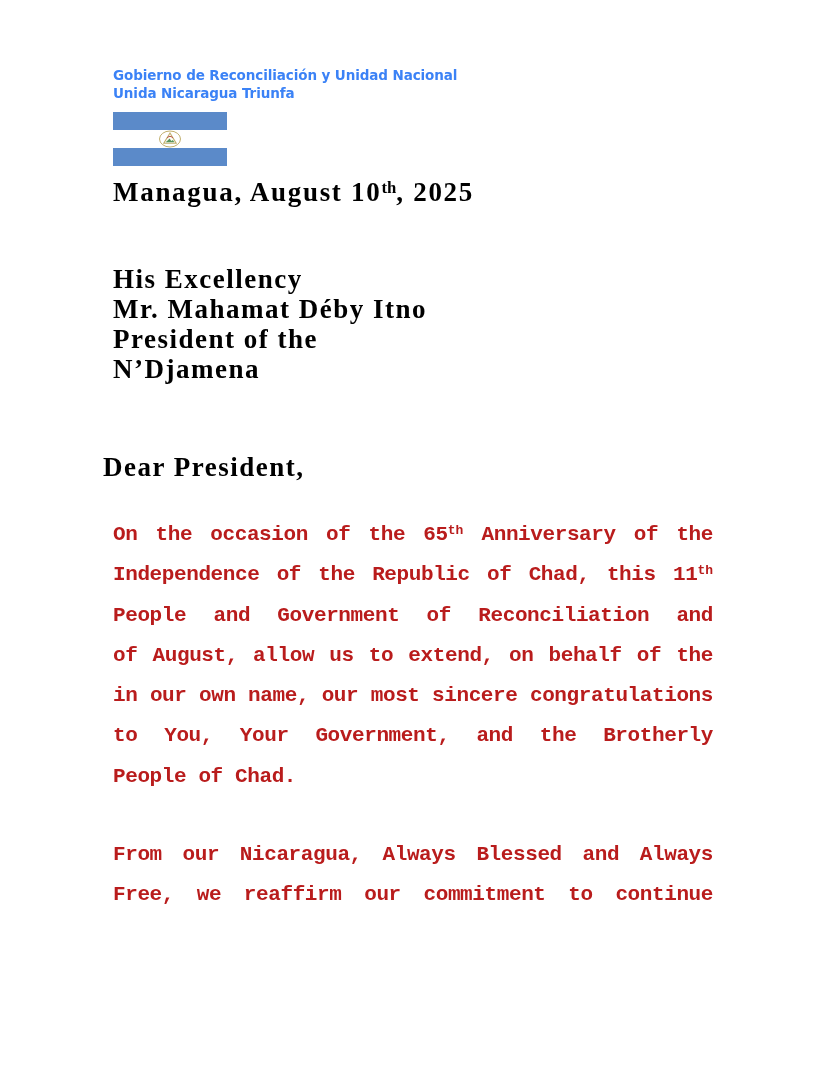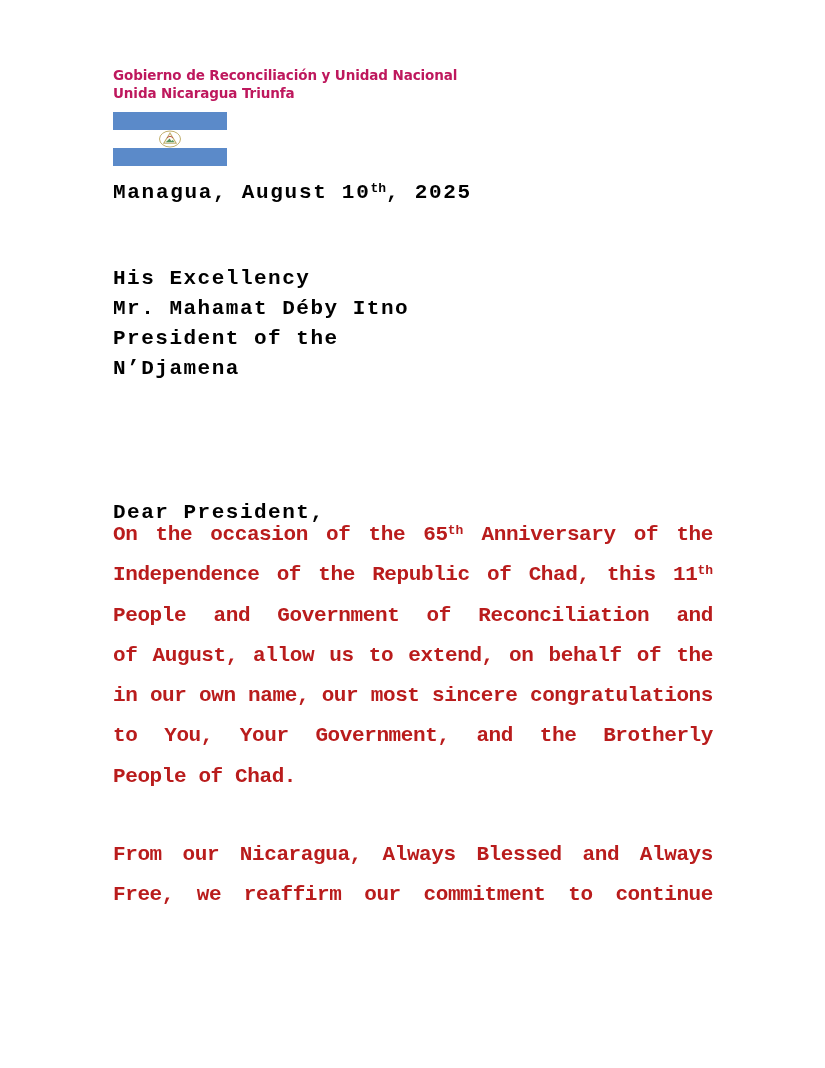--- a/index.html
+++ b/index.html
@@ -18,59 +18,58 @@
   
   .letterhead {
     position: absolute;
     left: 113px;
     top: 66px;
     font-family: "DejaVu Sans", sans-serif;
     font-weight: bold;
     font-size: 13.5px;
     line-height: 18px;
     letter-spacing: -0.1px;
-    color: #be185d;
+    color: #3b82f6;
     white-space: nowrap;
   }
   
   .flag {
     position: absolute;
     left: 113px;
     top: 112px;
     display: block;
   }
   
   .mono {
-    font-family: Liberation Mono, monospace;
+    font-family: Liberation Serif, serif;
     font-weight: bold;
-    font-size: 21px;
+    font-size: 27px;
     color: #000000;
     white-space: nowrap;
   }
   .date-line {
     position: absolute;
     left: 113px;
     top: 180px;
     line-height: 25px;
     letter-spacing: 1.7px;
   }
   .recipient {
     position: absolute;
     left: 113px;
     top: 264px;
     line-height: 30px;
     letter-spacing: 1.5px;
   }
   .salutation {
     position: absolute;
-    left: 113px;
+    left: 103px;
     top: 455px;
     line-height: 25px;
     letter-spacing: 1.5px;
-    margin-top: 45px;
   }
   .letter-body {
     position: absolute;
     left: 113px;
     top: 515px;
     width: 600px;
     font-family: "Liberation Mono", "DejaVu Sans Mono", monospace;
     font-weight: bold;
     font-size: 21px;
     letter-spacing: -0.4px;

